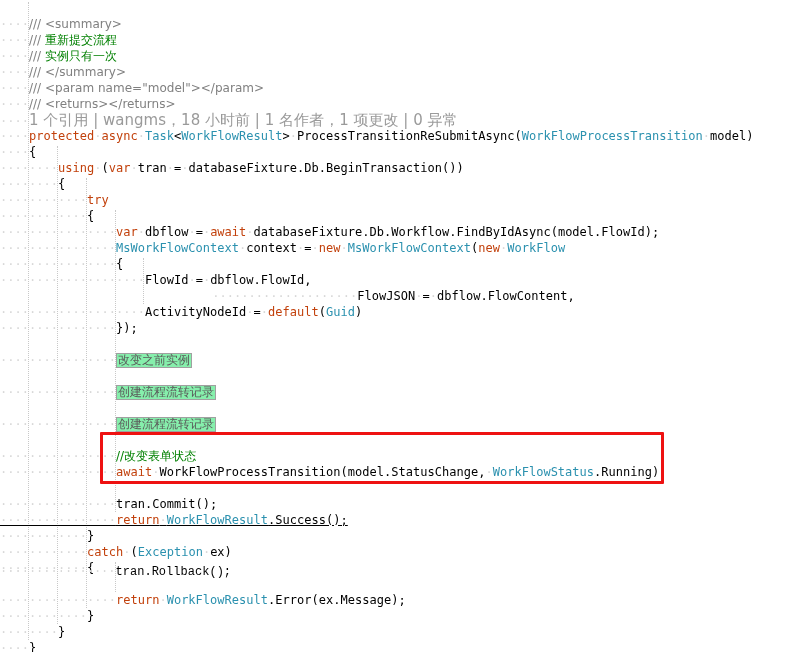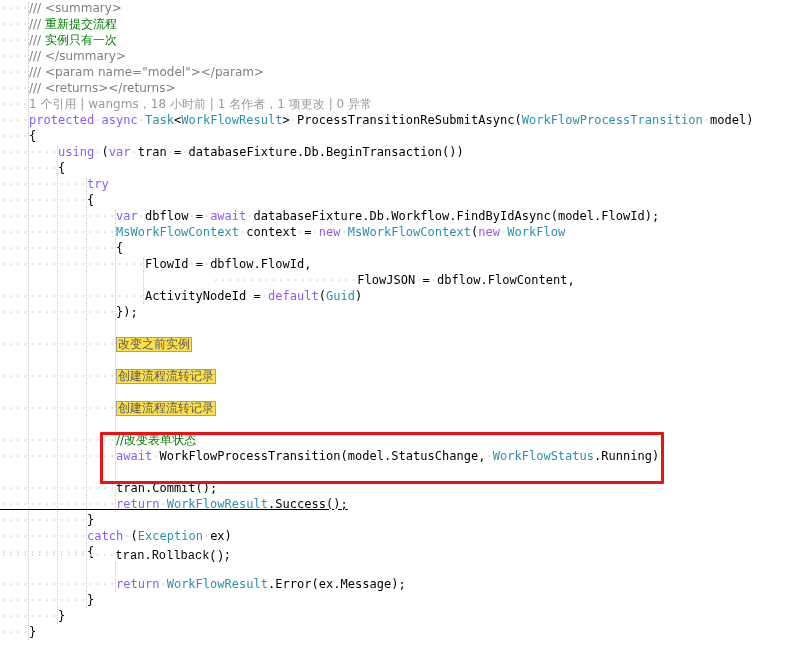--- a/index.html
+++ b/index.html
@@ -22,52 +22,53 @@
   }
   .line {
     position: relative;
     height: 16px;
     line-height: 16px;
     font-size: 12px;
     white-space: pre;
     font-family: "DejaVu Sans Mono", "Liberation Mono", monospace;
     letter-spacing: 0.02px;
     color: #000000;
+    margin-top: 16px;
   }
   .code { position: relative; z-index: 2; }
   
-  .kw      { color: #8b5cf6; }
+  .kw      { color: #c2410c; }
   .type    { color: #2b91af; }
   .cmt     { color: #808080; }
   .cmt-cn  { color: #008000; }
   .plain   { color: #000000; }
   .ws      { color: #d8d8d8; }
   .codelens {
     color: #9a9a9a;
-    font-size: 12px;
+    font-size: 15px;
     font-family: "DejaVu Sans", "Liberation Sans", sans-serif;
   }
   
   .guides {
     position: absolute;
     left: 0; top: 0;
     width: 787px; height: 652px;
     z-index: 1;
     pointer-events: none;
   }
   .guide {
     position: absolute;
     width: 1px;
     border-left: 1px dotted #c8c8c8;
   }
   
   .collapsed {
     display: inline-block;
     border: 1px solid #a0a0a0;
-    background: #fde047;
+    background: #86efac;
     color: #5a5a5a;
     font-family: Liberation Serif, serif;
     font-size: 12px;
     line-height: 13px;
     padding: 0px 1px;
     vertical-align: middle;
     position: relative;
     z-index: 3;
   }
   

